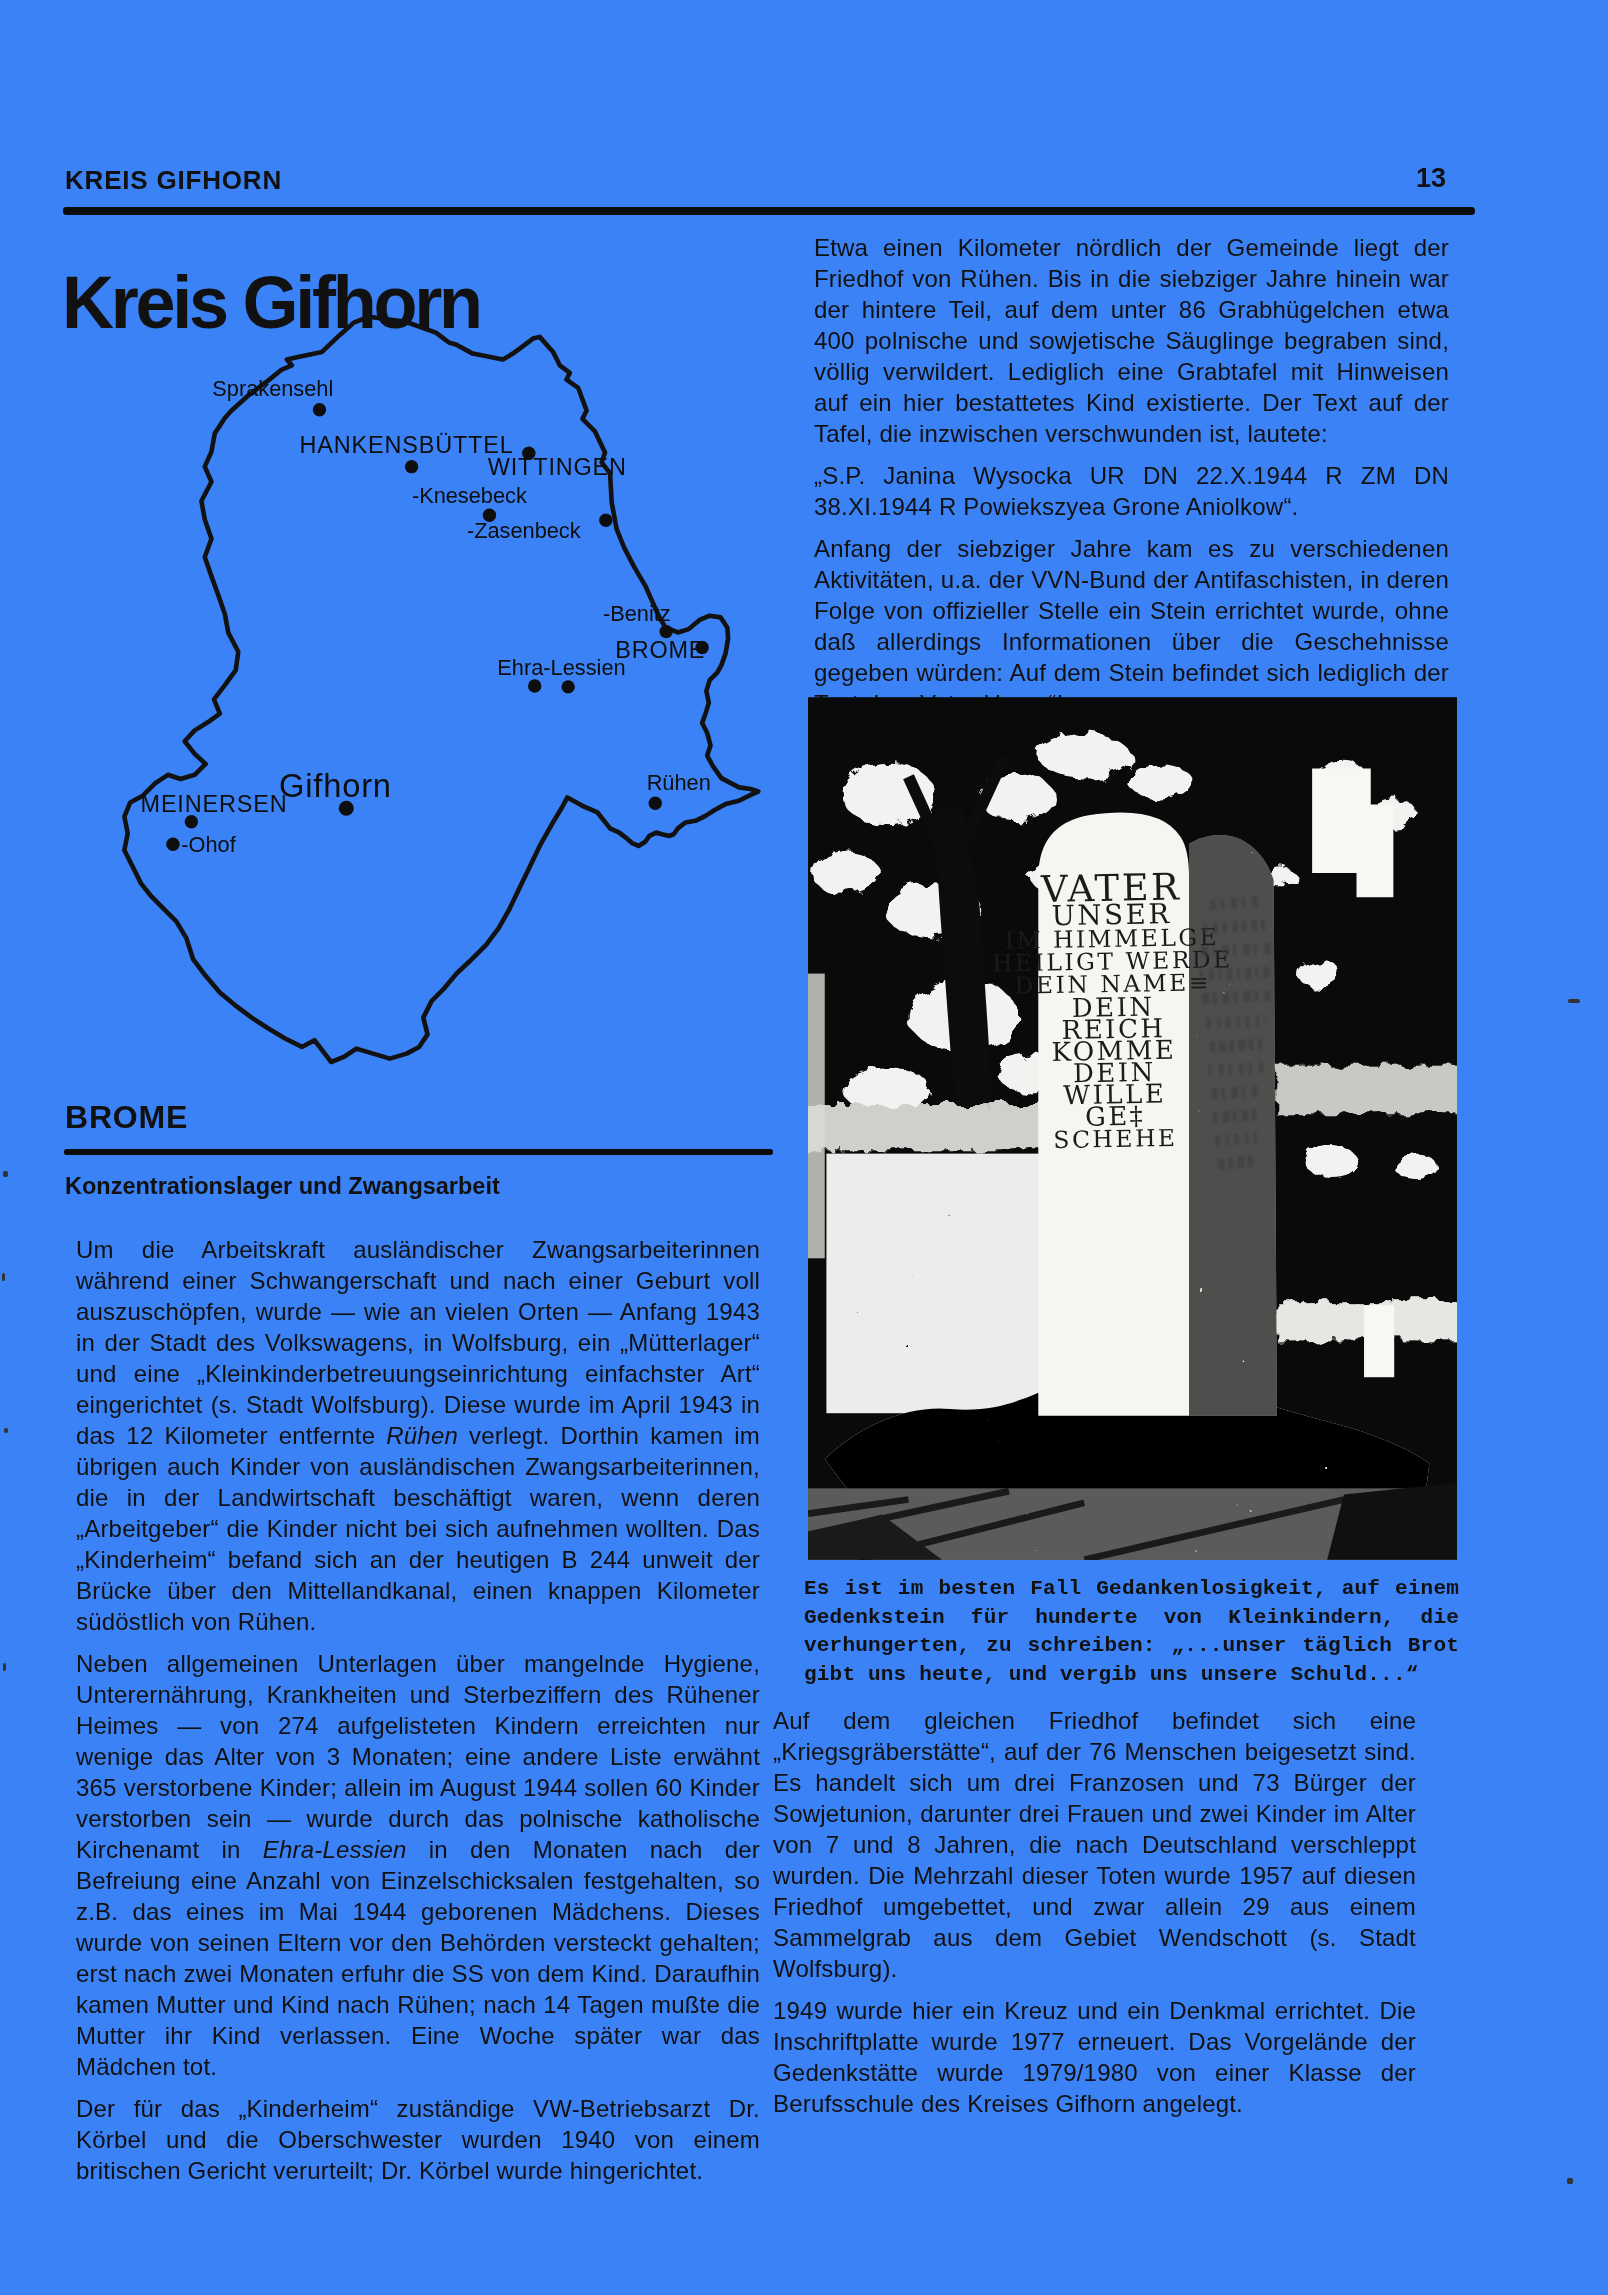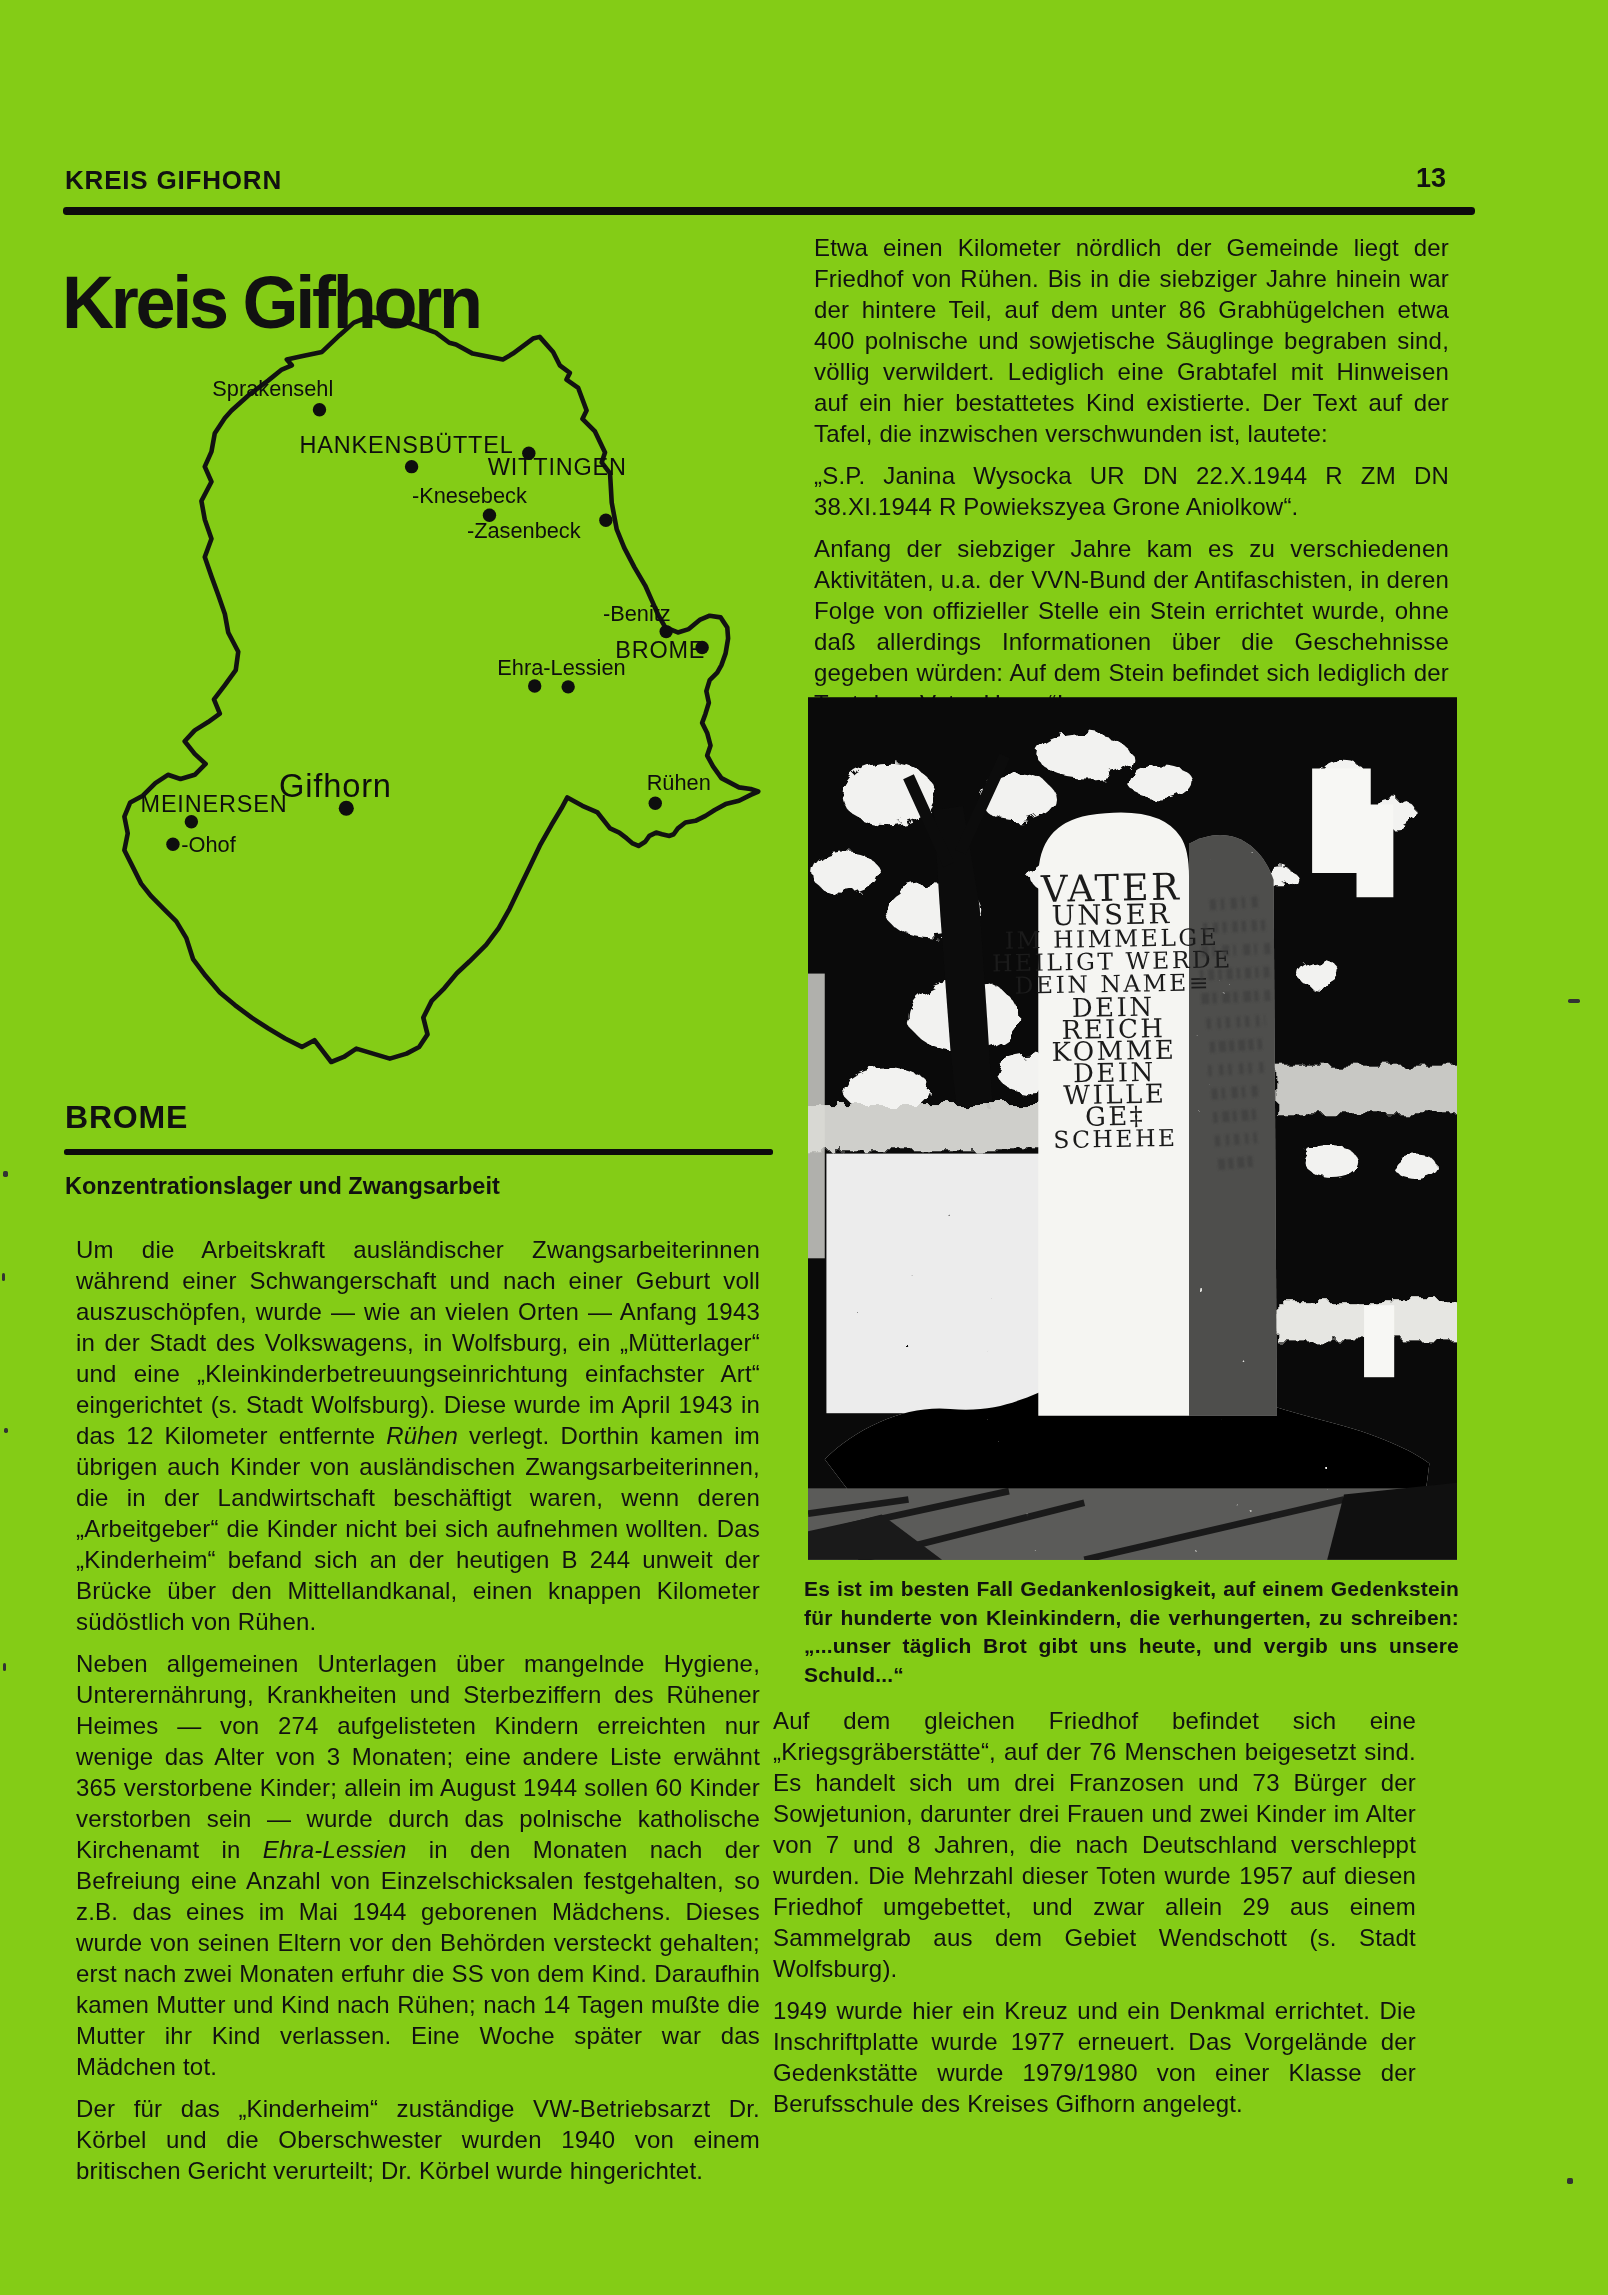--- a/index.html
+++ b/index.html
@@ -1,16 +1,16 @@
 <!DOCTYPE html>
 <html style="font-size:13.4px"><head>
 <meta charset="utf-8">
 <style>
   html,body{margin:0;padding:0;background:#e8e8e4;}
-  .page{position:relative;width:1609px;height:2295px;background:#84cc16;overflow:hidden;
+  .page{position:relative;width:1609px;height:2295px;background:#3b82f6;overflow:hidden;
         font-family:"Liberation Sans",sans-serif;color:#111;}
   
   .header-left{position:absolute;left:65px;top:165px;font-size:26px;font-weight:700;letter-spacing:0.8px;}
   .page-number{position:absolute;left:1416px;top:163px;width:59px;text-align:left;font-size:27px;font-weight:700;}
   .header-rule{position:absolute;left:63px;top:207px;width:1412px;height:8.4px;background:#0c0c0c;border-radius:3.4px;}
   
   .title{position:absolute;left:62px;top:209px;font-size:75px;font-weight:700;letter-spacing:-3.4px;
          transform:scaleX(.96);transform-origin:left top;}
   
   .map{position:absolute;left:80px;top:289px;}
@@ -26,21 +26,21 @@
   .body-col{font-size:24px;line-height:31px;text-align:justify;letter-spacing:0.2px;}
   .body-col p{margin:11px;}
   .body-col em{font-style:italic;}
   .left-body{position:absolute;left:65px;top:1223px;width:706px;}
   .right-body-top{position:absolute;left:803px;top:221px;width:657px;}
   .right-body-bottom{position:absolute;left:762px;top:1694px;width:665px;}
   
   .photo{position:absolute;left:808px;top:697px;width:649px;height:863px;}
   .stone-line{font-family:"DejaVu Serif",serif;fill:#1b1b1b;letter-spacing:3px;}
   .caption{position:absolute;left:804px;top:1575px;width:655px;font-size:21px;line-height:28.5px;
-           font-weight:700;text-align:justify;letter-spacing:0.2px;}
+           font-weight:700;text-align:justify;letter-spacing:0.2px;font-family:Liberation Mono, monospace;}
   
   .speck{position:absolute;background:#333;border-radius:1.7px;}
 </style>
 </head>
 <body>
 
 <div class="page">
 
   <div class="header-left">KREIS GIFHORN</div>
   <div class="page-number">13</div>

